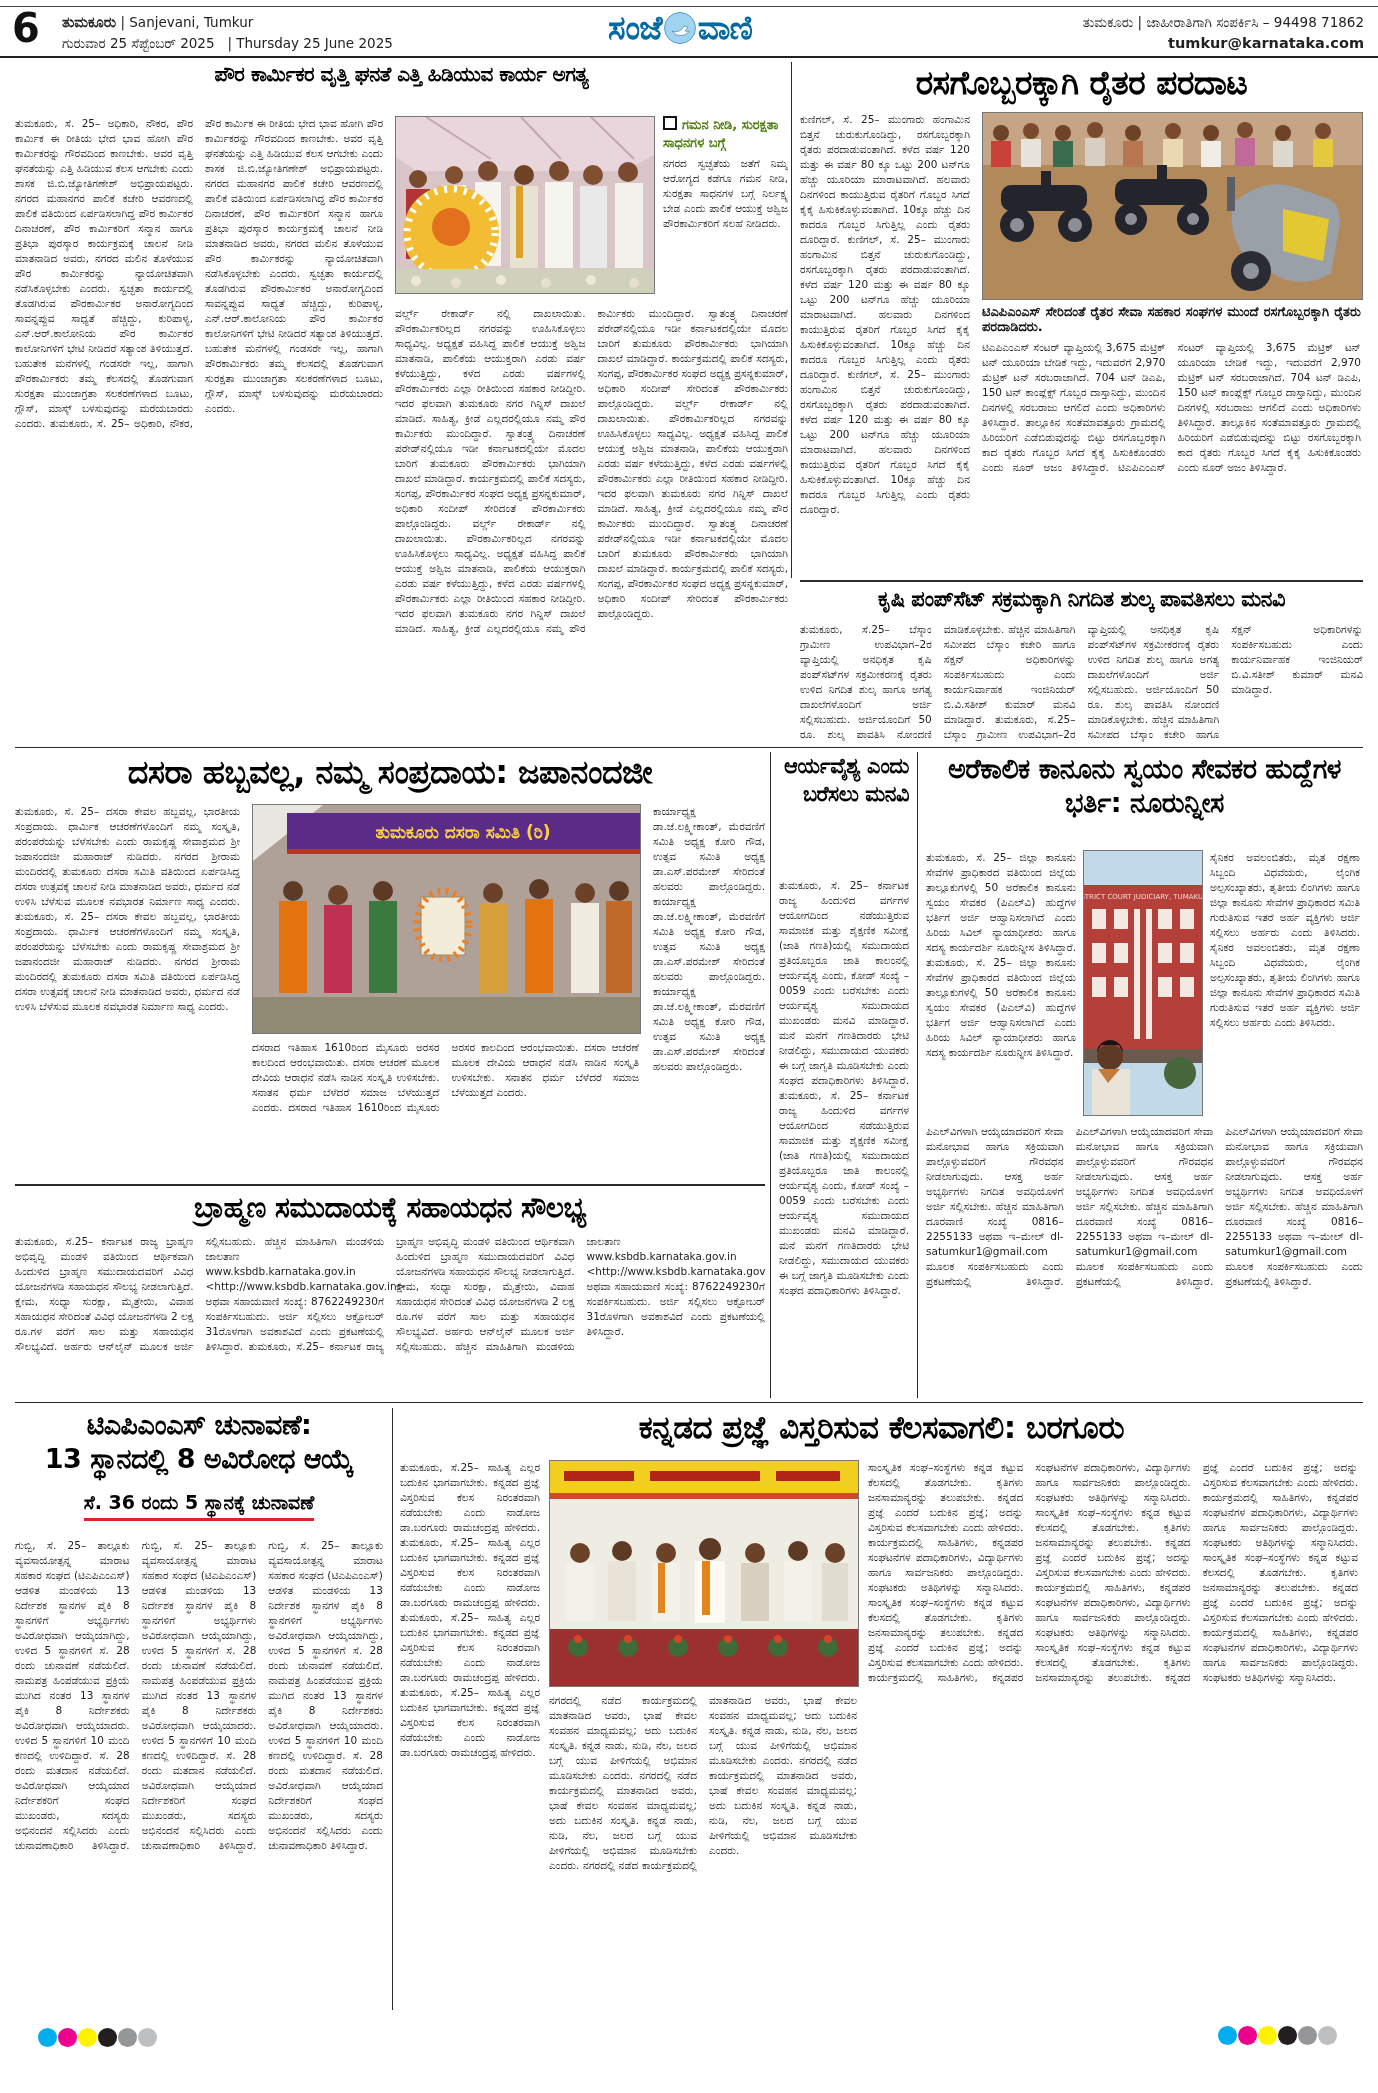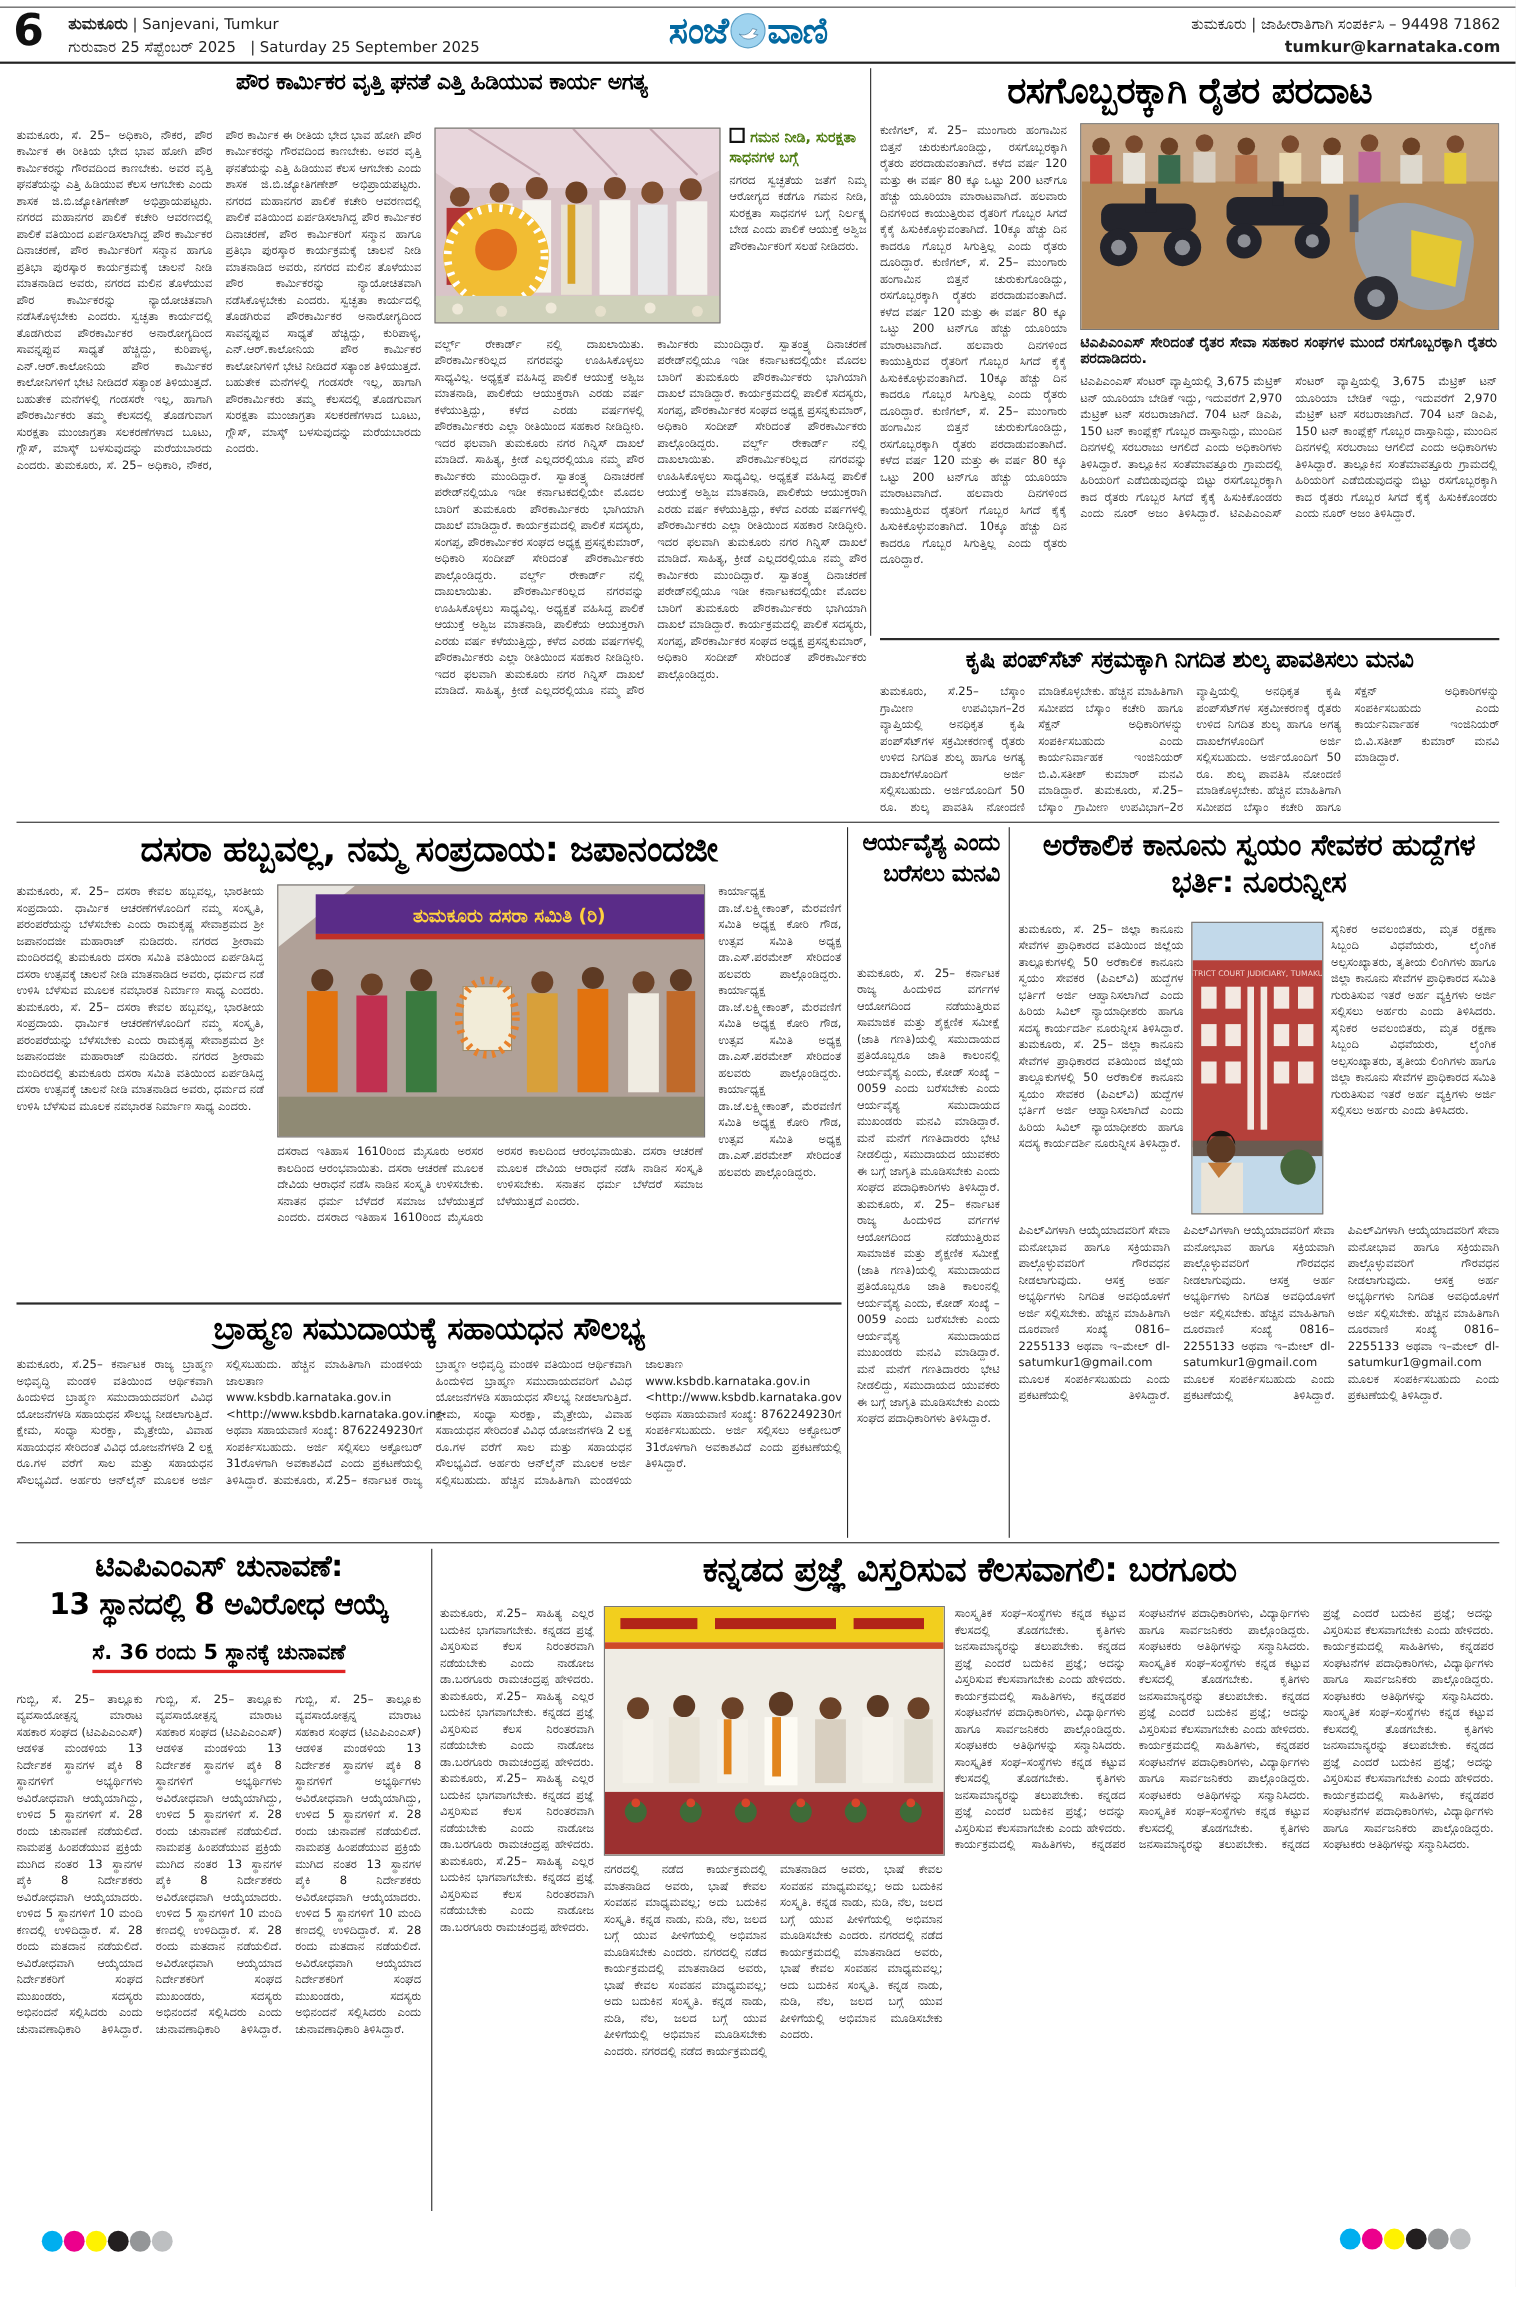--- a/index.html
+++ b/index.html
@@ -43,21 +43,21 @@
 <body>
 
 <div class="page">
 
   <div class="top-rule"></div>
   <div class="pageno">6</div>
   <div class="hdr-left">
     <div><b>ತುಮಕೂರು</b>
       <span>| Sanjevani, Tumkur</span></div>
     <div><span>ಗುರುವಾರ 25 ಸೆಪ್ಟೆಂಬರ್ 2025</span>&nbsp;&nbsp;
-      <span>| Saturday  25  September 2025</span></div>
+      <span>| Thursday  25  June 2025</span></div>
   </div>
   <div class="logo">
     <span class="kn">ಸಂಜೆ</span>
     <span class="orb">
       <svg width="22" height="22">
           <path d="M3 14c4 2 10 0 12-5l4 1-3 4 4 .5c-3 4-9 5-13 3z" fill="#fff" stroke="#3a6f94" stroke-width=".6"></path>
         </svg>
     </span>
     <span class="kn">ವಾಣಿ</span>
   </div>
@@ -230,21 +230,21 @@
 
   <div class="art" style="left:779px;top:752px;width:130px;height:646px">
     <div class="hl" style="font-size:21px;line-height:1.35;text-align:right;height:118px">ಆರ್ಯವೈಶ್ಯ ಎಂದು ಬರೆಸಲು ಮನವಿ</div>
     <div class="bt" style="height:510px;margin-top:8px">ತುಮಕೂರು, ಸೆ. 25– ಕರ್ನಾಟಕ ರಾಜ್ಯ ಹಿಂದುಳಿದ ವರ್ಗಗಳ ಆಯೋಗದಿಂದ ನಡೆಯುತ್ತಿರುವ ಸಾಮಾಜಿಕ ಮತ್ತು ಶೈಕ್ಷಣಿಕ ಸಮೀಕ್ಷೆ (ಜಾತಿ ಗಣತಿ)ಯಲ್ಲಿ ಸಮುದಾಯದ ಪ್ರತಿಯೊಬ್ಬರೂ ಜಾತಿ ಕಾಲಂನಲ್ಲಿ ಆರ್ಯವೈಶ್ಯ ಎಂದು, ಕೋಡ್ ಸಂಖ್ಯೆ –0059 ಎಂದು ಬರೆಸಬೇಕು ಎಂದು ಆರ್ಯವೈಶ್ಯ ಸಮುದಾಯದ ಮುಖಂಡರು ಮನವಿ ಮಾಡಿದ್ದಾರೆ. ಮನೆ ಮನೆಗೆ ಗಣತಿದಾರರು ಭೇಟಿ ನೀಡಲಿದ್ದು, ಸಮುದಾಯದ ಯುವಕರು ಈ ಬಗ್ಗೆ ಜಾಗೃತಿ ಮೂಡಿಸಬೇಕು ಎಂದು ಸಂಘದ ಪದಾಧಿಕಾರಿಗಳು ತಿಳಿಸಿದ್ದಾರೆ. ತುಮಕೂರು, ಸೆ. 25– ಕರ್ನಾಟಕ ರಾಜ್ಯ ಹಿಂದುಳಿದ ವರ್ಗಗಳ ಆಯೋಗದಿಂದ ನಡೆಯುತ್ತಿರುವ ಸಾಮಾಜಿಕ ಮತ್ತು ಶೈಕ್ಷಣಿಕ ಸಮೀಕ್ಷೆ (ಜಾತಿ ಗಣತಿ)ಯಲ್ಲಿ ಸಮುದಾಯದ ಪ್ರತಿಯೊಬ್ಬರೂ ಜಾತಿ ಕಾಲಂನಲ್ಲಿ ಆರ್ಯವೈಶ್ಯ ಎಂದು, ಕೋಡ್ ಸಂಖ್ಯೆ –0059 ಎಂದು ಬರೆಸಬೇಕು ಎಂದು ಆರ್ಯವೈಶ್ಯ ಸಮುದಾಯದ ಮುಖಂಡರು ಮನವಿ ಮಾಡಿದ್ದಾರೆ. ಮನೆ ಮನೆಗೆ ಗಣತಿದಾರರು ಭೇಟಿ ನೀಡಲಿದ್ದು, ಸಮುದಾಯದ ಯುವಕರು ಈ ಬಗ್ಗೆ ಜಾಗೃತಿ ಮೂಡಿಸಬೇಕು ಎಂದು ಸಂಘದ ಪದಾಧಿಕಾರಿಗಳು ತಿಳಿಸಿದ್ದಾರೆ.</div>
   </div>
 
   <div class="vrule" style="left:917px;top:752px;height:646px"></div>
 
   <div class="art" style="left:926px;top:752px;width:437px;height:646px">
     <div class="hl" style="font-size:27px;height:78px">ಅರೆಕಾಲಿಕ ಕಾನೂನು ಸ್ವಯಂ ಸೇವಕರ ಹುದ್ದೆಗಳ ಭರ್ತಿ: ನೂರುನ್ನೀಸ</div>
-    <div class="row" style="margin-top:8px;gap:7px">
+    <div class="row" style="margin-top:20px;gap:7px">
       <div class="bt" style="width:150px;height:268px">ತುಮಕೂರು, ಸೆ. 25– ಜಿಲ್ಲಾ ಕಾನೂನು ಸೇವೆಗಳ ಪ್ರಾಧಿಕಾರದ ವತಿಯಿಂದ ಜಿಲ್ಲೆಯ ತಾಲ್ಲೂಕುಗಳಲ್ಲಿ 50 ಅರೆಕಾಲಿಕ ಕಾನೂನು ಸ್ವಯಂ ಸೇವಕರ (ಪಿಎಲ್‌ವಿ) ಹುದ್ದೆಗಳ ಭರ್ತಿಗೆ ಅರ್ಜಿ ಆಹ್ವಾನಿಸಲಾಗಿದೆ ಎಂದು ಹಿರಿಯ ಸಿವಿಲ್ ನ್ಯಾಯಾಧೀಶರು ಹಾಗೂ ಸದಸ್ಯ ಕಾರ್ಯದರ್ಶಿ ನೂರುನ್ನೀಸ ತಿಳಿಸಿದ್ದಾರೆ. ತುಮಕೂರು, ಸೆ. 25– ಜಿಲ್ಲಾ ಕಾನೂನು ಸೇವೆಗಳ ಪ್ರಾಧಿಕಾರದ ವತಿಯಿಂದ ಜಿಲ್ಲೆಯ ತಾಲ್ಲೂಕುಗಳಲ್ಲಿ 50 ಅರೆಕಾಲಿಕ ಕಾನೂನು ಸ್ವಯಂ ಸೇವಕರ (ಪಿಎಲ್‌ವಿ) ಹುದ್ದೆಗಳ ಭರ್ತಿಗೆ ಅರ್ಜಿ ಆಹ್ವಾನಿಸಲಾಗಿದೆ ಎಂದು ಹಿರಿಯ ಸಿವಿಲ್ ನ್ಯಾಯಾಧೀಶರು ಹಾಗೂ ಸದಸ್ಯ ಕಾರ್ಯದರ್ಶಿ ನೂರುನ್ನೀಸ ತಿಳಿಸಿದ್ದಾರೆ.</div>
       <div class="photo" style="width:118px;height:264px">
         <svg viewBox="0 0 118 264" width="118" height="264">
           <rect width="118" height="264" fill="#c2d9ea"></rect>
           <rect y="34" width="118" height="170" fill="#b5403a"></rect>
           <text x="59" y="48" text-anchor="middle" font-size="7" fill="#f6d8d4">DISTRICT COURT JUDICIARY, TUMAKURU</text>
           <g fill="#f3e9e2">
             <rect x="8" y="58" width="14" height="20"></rect>
               <rect x="30" y="58" width="14" height="20"></rect>
               <rect x="74" y="58" width="14" height="20"></rect>

